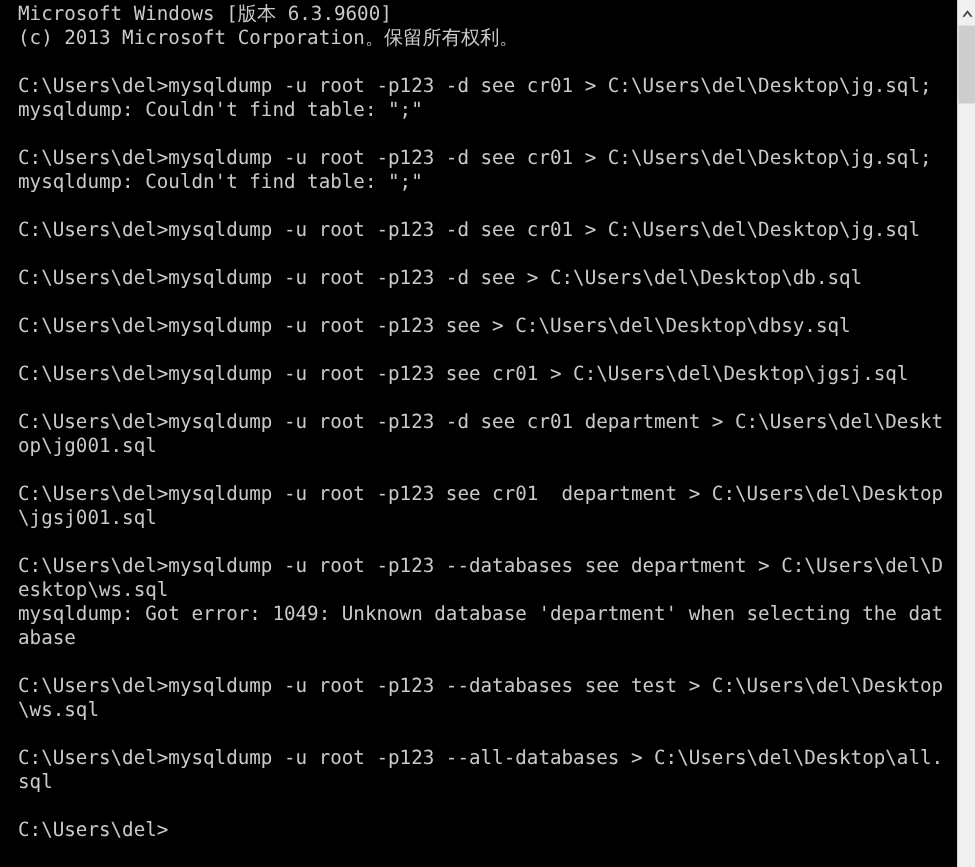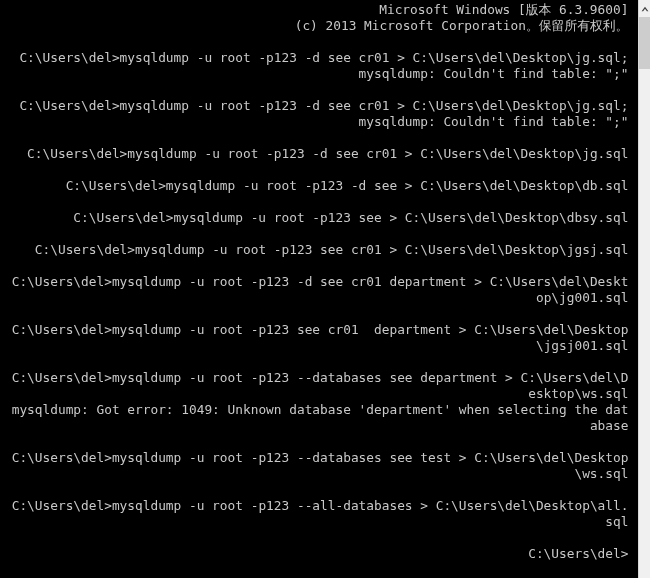--- a/index.html
+++ b/index.html
@@ -12,35 +12,34 @@
     position: relative;
     width: 650px;
     height: 578px;
     background: #000000;
     overflow: hidden;
     font-family: "DejaVu Sans Mono", "Liberation Mono", monospace;
   }
   
   #console {
     position: absolute;
-    left: 0;
+    left: 12px;
     top: 0;
     width: 638px;
     height: 578px;
     background: #000000;
     color: #c8c8c8;
     font-family: "DejaVu Sans Mono", "Liberation Mono", monospace;
     font-size: 13px;
     line-height: 16px;
     letter-spacing: 0px;
     white-space: pre;
     overflow: hidden;
     padding: 2px 0 0 0;
     box-sizing: border-box;
-    text-align: right;
   }
   .cline {
     display: block;
     height: 16px;
     line-height: 16px;
     font-size: 13px;
     white-space: pre;
     color: #c9c9c9;
     padding-left: 0px;
     transform: scaleX(0.985);

